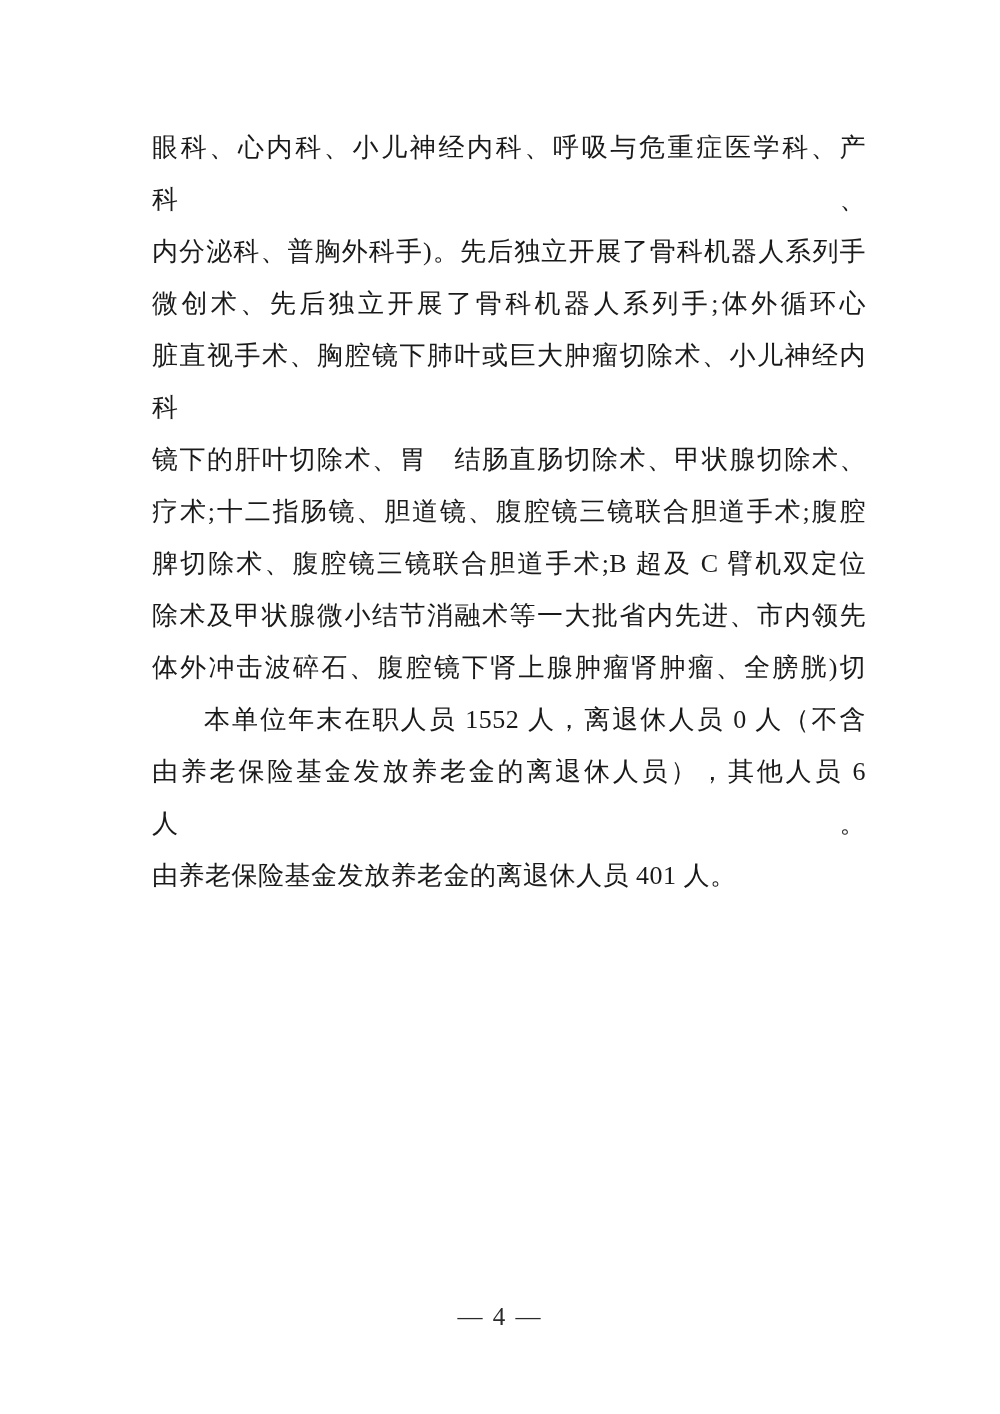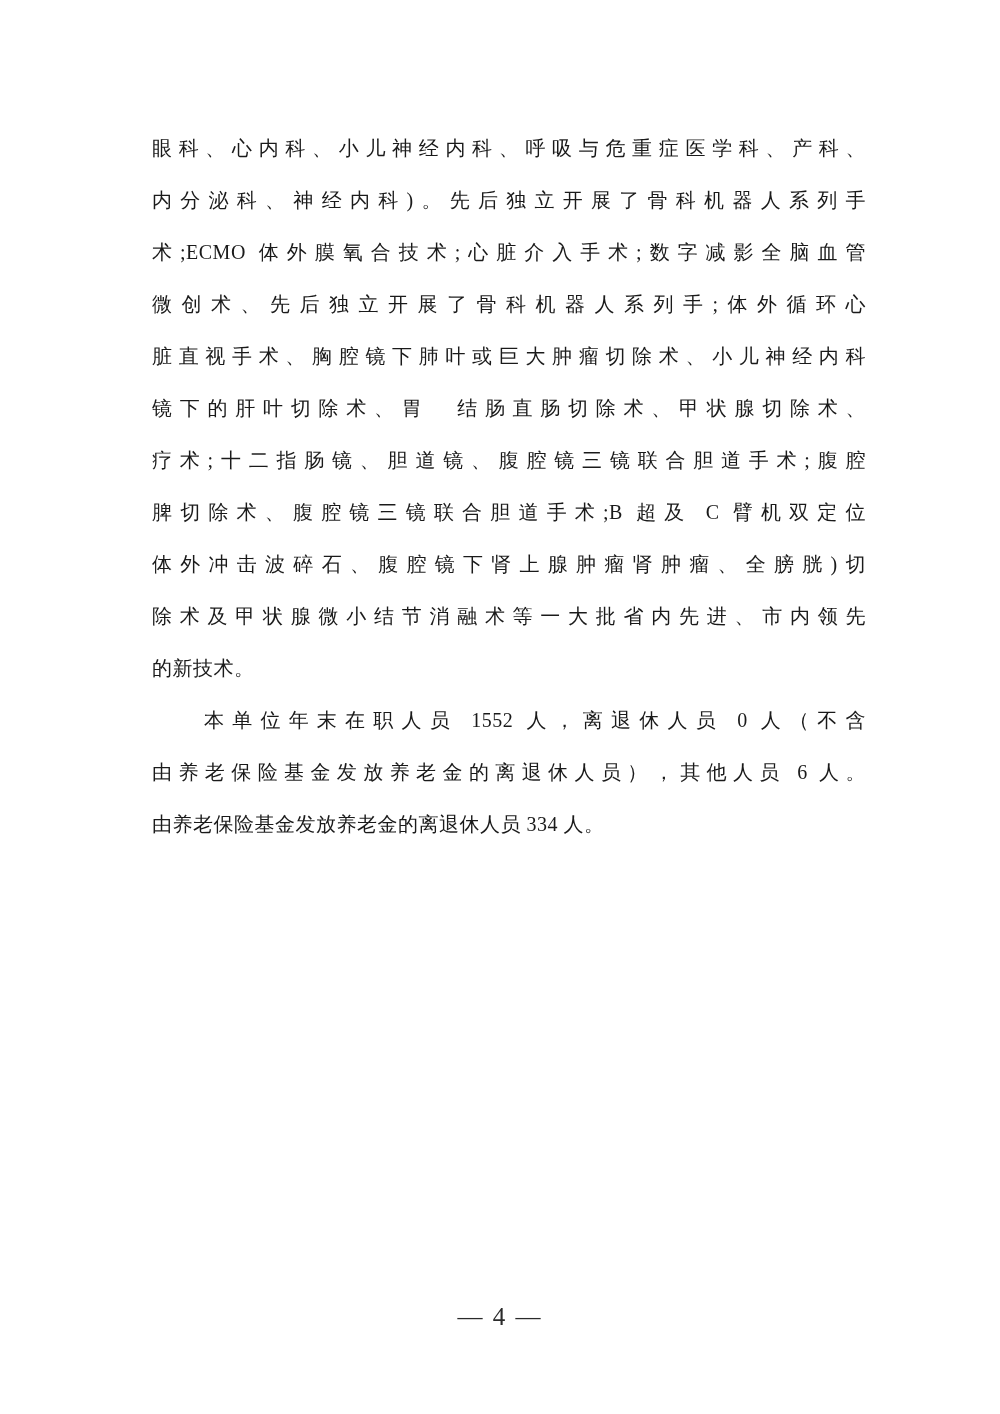--- a/index.html
+++ b/index.html
@@ -14,21 +14,21 @@
     background: #ffffff;
     overflow: hidden;
     font-family: "Liberation Serif", "DejaVu Serif", serif;
     color: #1a1a1a;
   }
   .text-block {
     position: absolute;
     left: 152px;
     top: 122px;
     width: 714px;
-    font-size: 20px;
+    font-size: 26px;
     line-height: 52px;
   }
   .para {
     margin: 0;
     padding: 0;
   }
   .line {
     text-align: justify;
     text-align-last: justify;
     letter-spacing: 0.5px;
@@ -52,34 +52,32 @@
   }
 </style>
 </head>
 <body>
 
 <div class="page">
   <div class="text-block">
 
     <div class="para">
       <div class="line">眼科、心内科、小儿神经内科、呼吸与危重症医学科、产科、</div>
-      <div class="line">内分泌科、神经内科)。先后独立开展了骨科机器人系列手</div>
-      <div class="line">术;ECMO 体外膜氧合技术;心脏介入手术;数字减影全脑血管</div>
+      <div class="line">内分泌科、普胸外科手)。先后独立开展了骨科机器人系列手</div>
       <div class="line">微创术、先后独立开展了骨科机器人系列手;体外循环心</div>
       <div class="line">脏直视手术、胸腔镜下肺叶或巨大肿瘤切除术、小儿神经内科</div>
       <div class="line">镜下的肝叶切除术、胃　结肠直肠切除术、甲状腺切除术、</div>
       <div class="line">疗术;十二指肠镜、胆道镜、腹腔镜三镜联合胆道手术;腹腔</div>
       <div class="line">脾切除术、腹腔镜三镜联合胆道手术;B 超及 C 臂机双定位</div>
+      <div class="line">除术及甲状腺微小结节消融术等一大批省内先进、市内领先</div>
       <div class="line">体外冲击波碎石、腹腔镜下肾上腺肿瘤肾肿瘤、全膀胱)切</div>
-      <div class="line">除术及甲状腺微小结节消融术等一大批省内先进、市内领先</div>
-      <div class="line last">的新技术。</div>
     </div>
 
     <div class="para">
       <div class="line indent">本单位年末在职人员 1552 人，离退休人员 0 人（不含</div>
       <div class="line">由养老保险基金发放养老金的离退休人员），其他人员 6 人。</div>
-      <div class="line last">由养老保险基金发放养老金的离退休人员 334 人。</div>
+      <div class="line last">由养老保险基金发放养老金的离退休人员 401 人。</div>
     </div>
 
   </div>
 
   <div class="footer">— 4 —</div>
 </div>
 
 </body></html>

